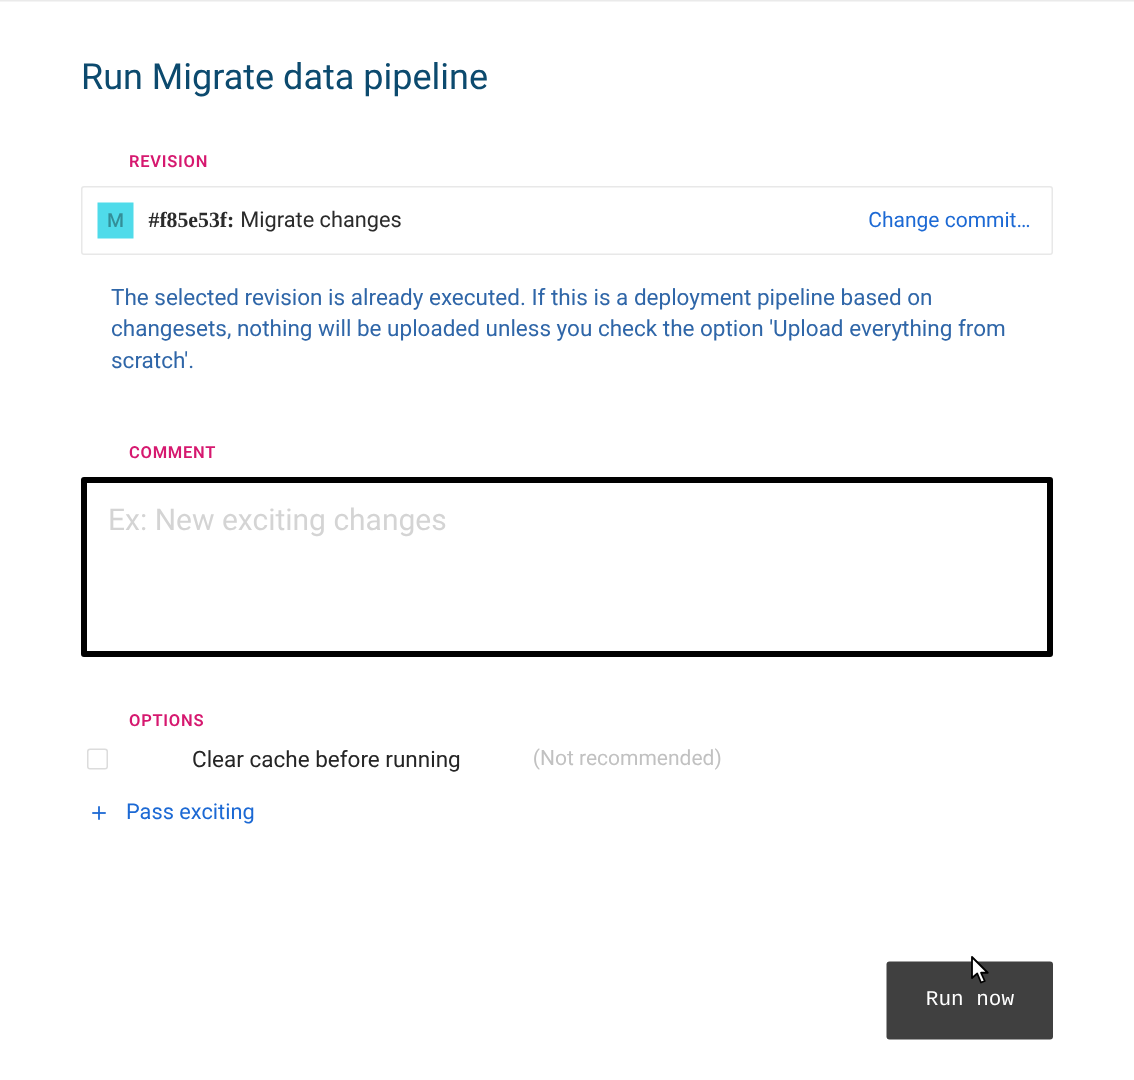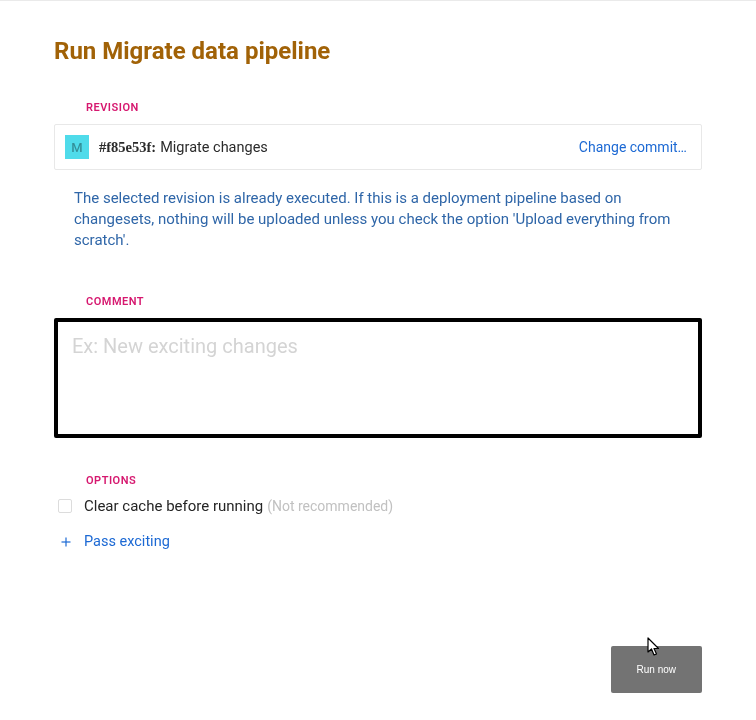--- a/index.html
+++ b/index.html
@@ -15,22 +15,22 @@
     .top-border {
       height: 1px;
       background: #eaeaea;
       width: 100%;
     }
     .container {
       padding: 36px 54px 0 54px;
     }
     .page-title {
       font-size: 24px;
-      font-weight: 700;
-      color: #a16207;
+      font-weight: 400;
+      color: #0c4a6e;
       margin-bottom: 36px;
     }
     .section-label {
       font-size: 11px;
       letter-spacing: 0.5px;
       font-weight: 600;
       color: #d6186f;
       text-transform: uppercase;
       margin-bottom: 10px;
       padding-left: 32px;
@@ -101,20 +101,21 @@
       color: #d4d4d4;
     }
     .options-block {
       margin-top: 4px;
     }
     .checkbox-row {
       display: flex;
       align-items: center;
       margin-bottom: 18px;
       padding-left: 4px;
+      gap: 44px;
     }
     .checkbox {
       width: 14px;
       height: 14px;
       border: 1px solid #dcdcdc;
       border-radius: 2px;
       margin-right: 12px;
       cursor: pointer;
       flex: 0 0 auto;
     }
@@ -145,27 +146,27 @@
       margin-right: 10px;
     }
     .pass-variables-label {
       font-size: 14.5px;
       color: #1c69d4;
     }
     .run-button {
       position: absolute;
       right: 54px;
       bottom: 27px;
-      background: #737373;
+      background: #404040;
       color: #fff;
       border: none;
       padding: 18px 26px;
-      font-size: 10px;
+      font-size: 14px;
       font-weight: 500;
-      font-family: Liberation Sans, sans-serif;
+      font-family: Liberation Mono, monospace;
       cursor: pointer;
       border-radius: 2px;
     }
     .cursor-icon {
       position: absolute;
       right: 94px;
       bottom: 62px;
       width: 18px;
       height: 22px;
       pointer-events: none;

